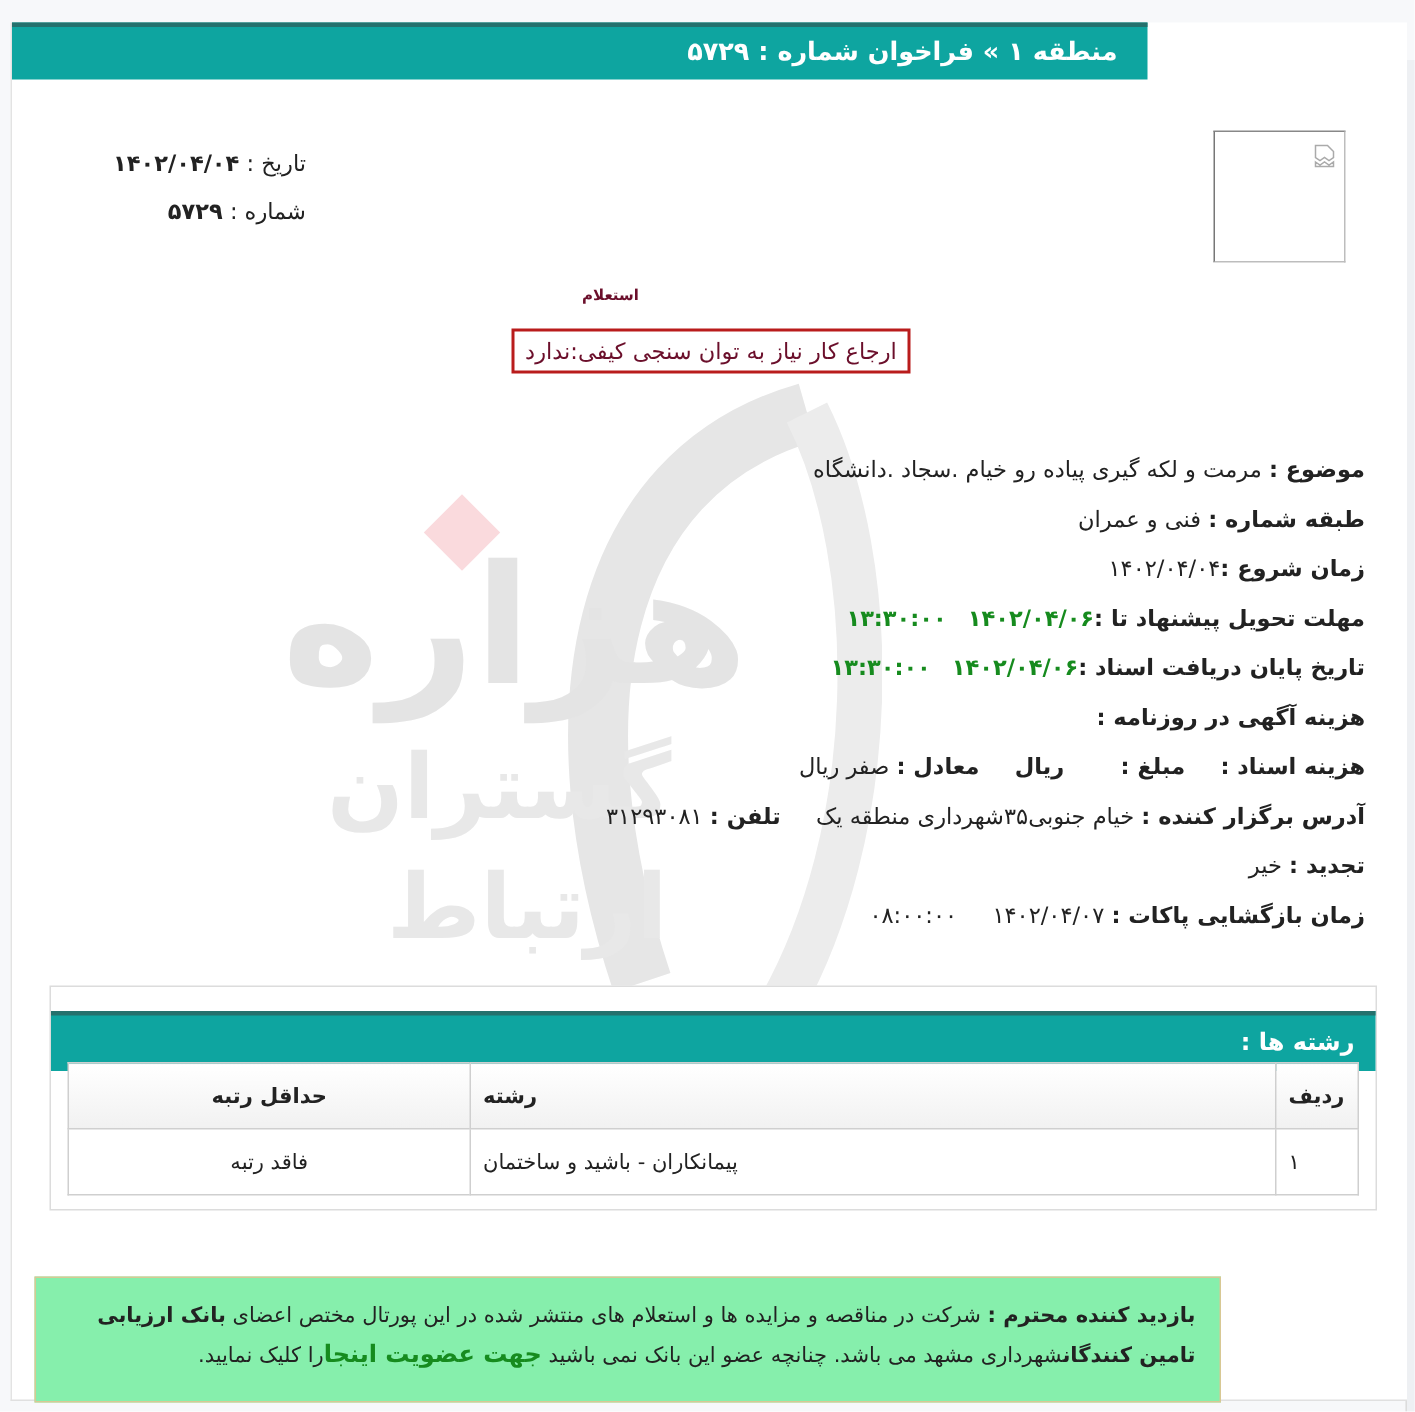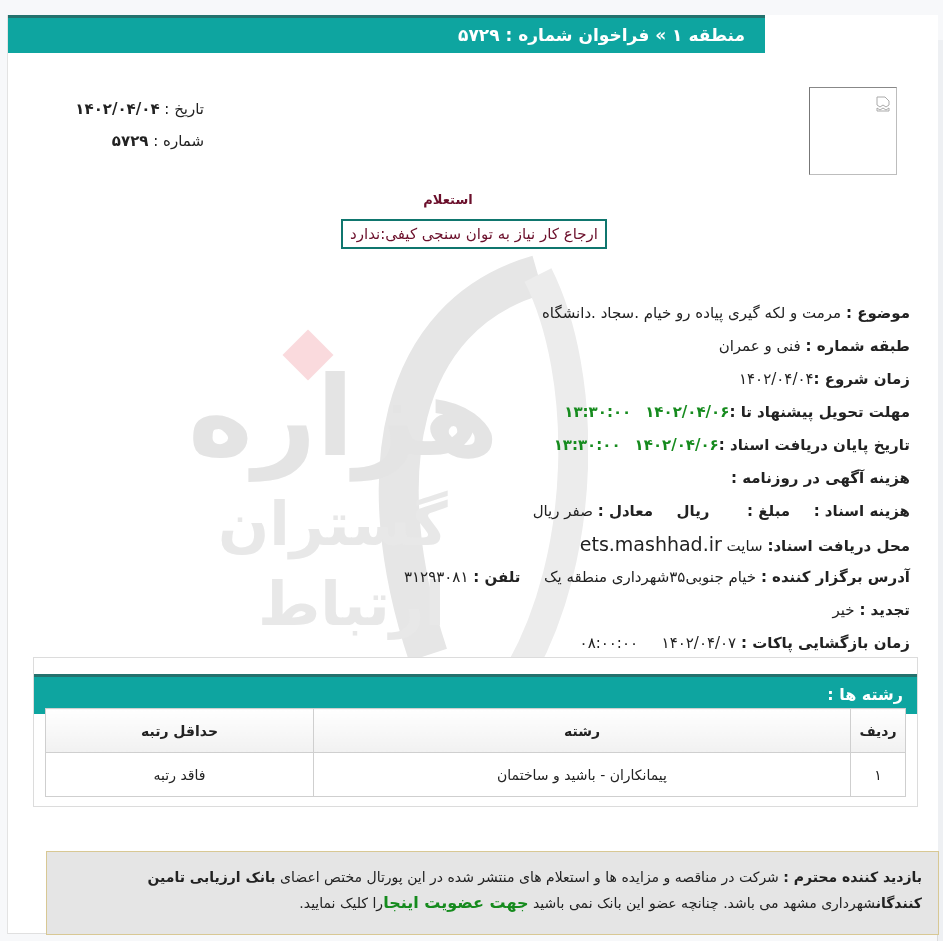--- a/index.html
+++ b/index.html
@@ -23,39 +23,39 @@
   .watermark { position:absolute; left:60px; top:240px; width:520px; height:420px; pointer-events:none; }
 
   .content { position:absolute; inset:0; direction:rtl; }
   .logo-box { position:absolute; left:801px; top:72px; width:88px; height:88px; border:1px solid #bdbdbd; border-left-color:#777; border-top-color:#888; box-sizing:border-box; }
   .logo-box .broken { position:absolute; right:6px; top:8px; width:14px; height:16px; }
 
   .org { position:absolute; left:330px; top:78px; width:190px; text-align:right; font-size:15px; line-height:32px; }
   .meta { position:absolute; left:46px; top:78px; width:150px; text-align:right; font-size:15px; line-height:32px; }
   .meta .num { font-weight:bold; }
 
-  .doc-type { position:absolute; left:380px; top:177px; width:120px; text-align:center; font-weight:bold; color:#6b0f2b; font-size:13px; }
-  .quality { position:absolute; left:333px; top:204px; width:266px; height:30px; border:2px solid #0f766e; box-sizing:border-box; color:#6b0f2b; font-size:15px; text-align:center; line-height:26px; }
+  .doc-type { position:absolute; left:380px; top:177px; width:120px; text-align:left; font-weight:bold; color:#6b0f2b; font-size:10px; }
+  .quality { position:absolute; left:333px; top:204px; width:266px; height:30px; border:2px solid #b91c1c; box-sizing:border-box; color:#6b0f2b; font-size:15px; text-align:center; line-height:26px; }
 
   .fields { position:absolute; right:28px; top:282px; width:620px; font-size:15px; }
   .row { height:33px; line-height:33px; white-space:nowrap; }
   .row .lbl { font-weight:bold; }
   .green { color:#168b1e; font-weight:bold; }
   .site { font-size:19px; }
   .sp { display:inline-block; width:14px; }
 
   .section { position:absolute; left:25px; top:642px; width:885px; height:150px; border:1px solid #dcdcdc; box-sizing:border-box; background:#fff; }
   .section-head { height:40px; background:#0ea5a0; border-top:3px solid #24716d; box-sizing:border-box; color:#fff; font-weight:bold; font-size:16px; line-height:36px; padding-right:14px; direction:rtl;margin-top:16px; }
   table.grid { position:absolute; left:11px; top:50px; width:861px; border-collapse:collapse; direction:rtl; font-size:14px; }
-  table.grid th, table.grid td { border:1px solid #cfcfcf; height:43px; padding:0 8px; text-align:center; }
+  table.grid th, table.grid td { border:1px solid #cfcfcf; height:43px; padding:0 8px; text-align:left; }
   table.grid th { font-weight:bold; background:linear-gradient(#ffffff,#f1f1f1); }
   table.grid td.c { text-align:center; }
   table.grid th.c { text-align:center; }
 
-  .notice { position:absolute; left:38px; top:836px; width:893px; height:84px; background:#e5e5e5; border:1px solid #d8c894; box-sizing:border-box; direction:rtl; font-size:14px; line-height:26px; padding:12px 16px 0 16px; }
+  .notice { position:absolute; left:15px; top:836px; width:791px; height:84px; background:#86efac; border:1px solid #d8c894; box-sizing:border-box; direction:rtl; font-size:14px; line-height:26px; padding:12px 16px 0 16px; }
   .notice b { font-weight:bold; }
   .notice .join { color:#168b1e; font-weight:bold; font-size:16px; }
 </style>
 </head>
 <body>
 
 <div class="scroll-edge"></div>
 
 <div class="frame">
   <div class="topbar">منطقه ۱ » فراخوان شماره : ۵۷۲۹</div>
@@ -117,25 +117,20 @@
         <span class="lbl">هزینه اسناد :</span>
         <span class="sp"></span>
         <span class="lbl">مبلغ :</span>
         <span class="sp"></span><span class="sp"></span>
         <span class="lbl">ریال</span>
         <span class="sp"></span>
         <span class="lbl">معادل :</span>
         <span>صفر ریال</span>
       </div>
       <div class="row">
-        <span class="lbl">محل دریافت اسناد:</span>
-        <span>سایت</span>
-        <span class="site">ets.mashhad.ir</span>
-      </div>
-      <div class="row">
         <span class="lbl">آدرس برگزار کننده :</span>
         <span>خیام جنوبی۳۵شهرداری منطقه یک</span>
         <span class="sp"></span>
         <span class="lbl">تلفن :</span>
         <span>۳۱۲۹۳۰۸۱</span>
       </div>
       <div class="row">
         <span class="lbl">تجدید :</span>
         <span>خیر</span>
       </div>

